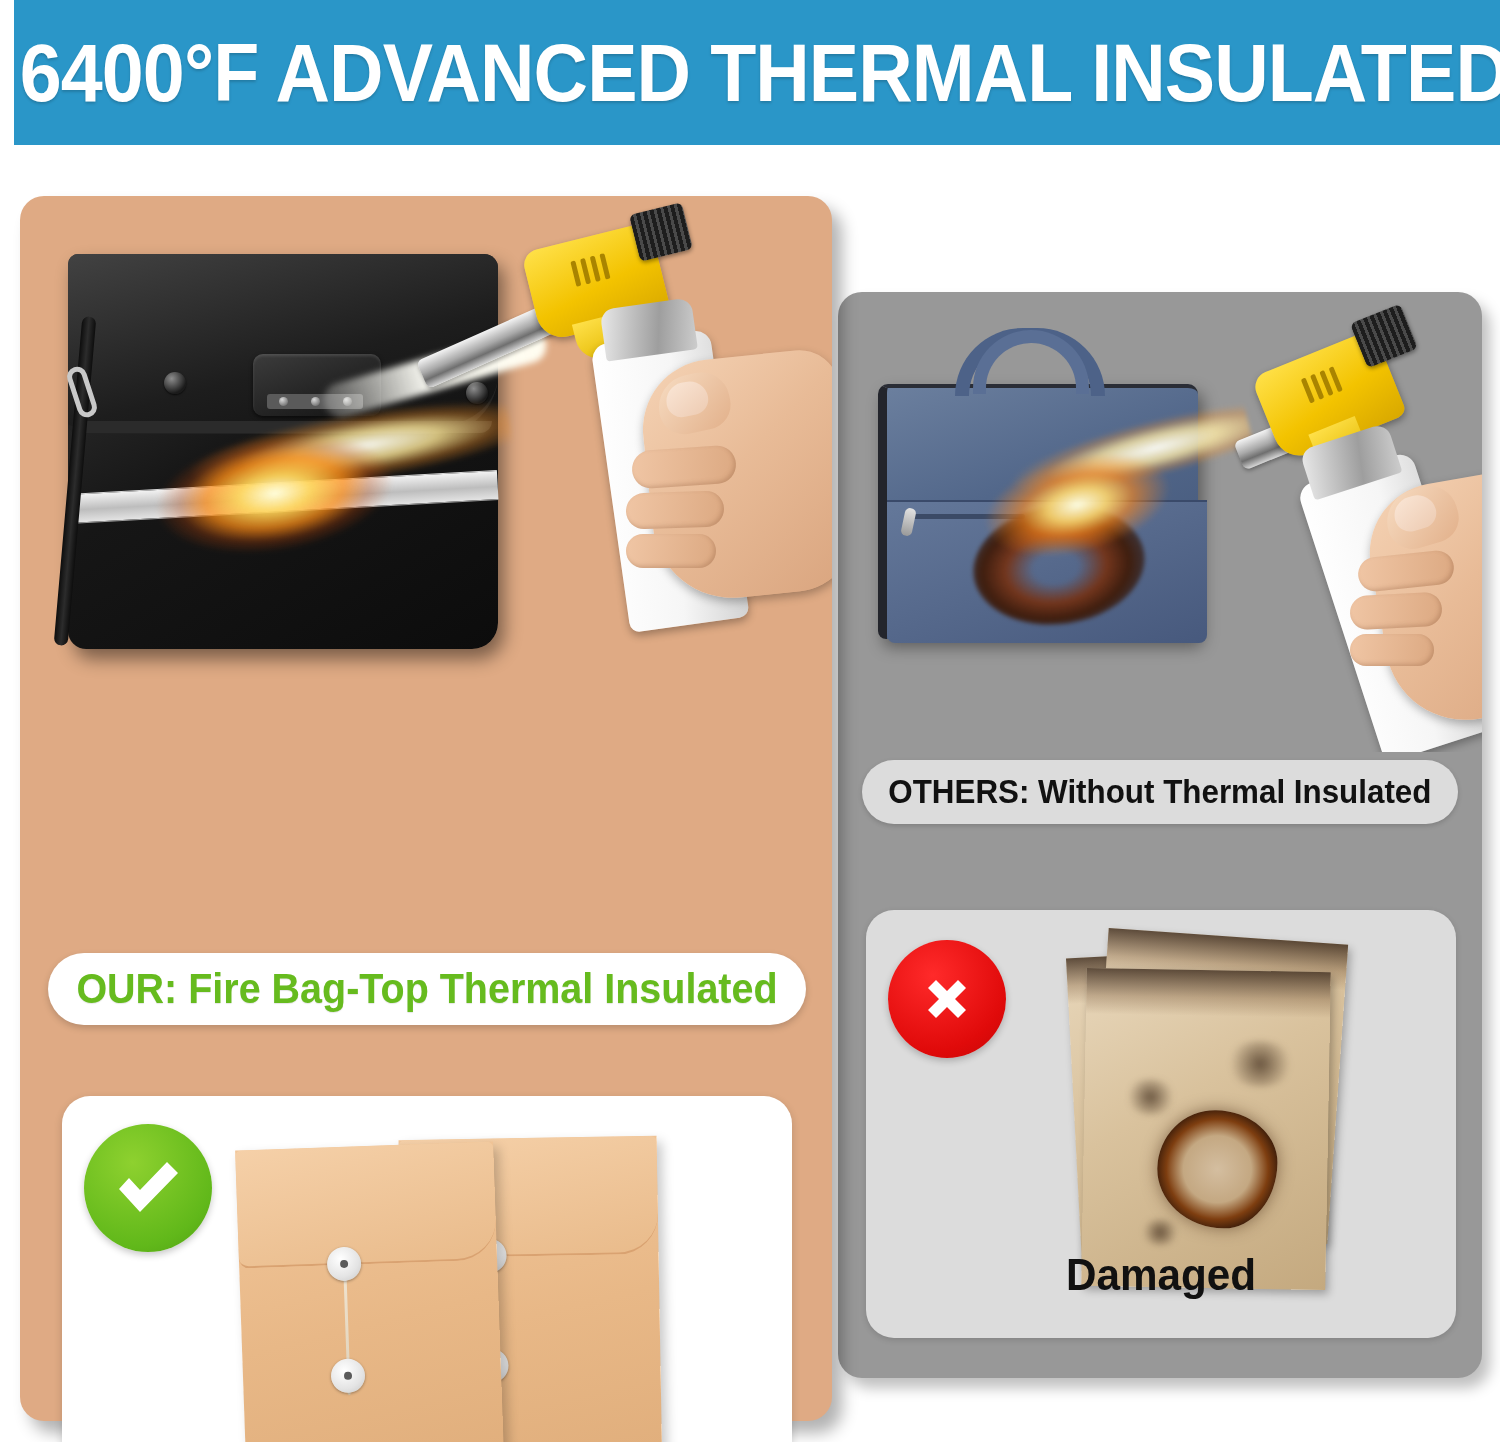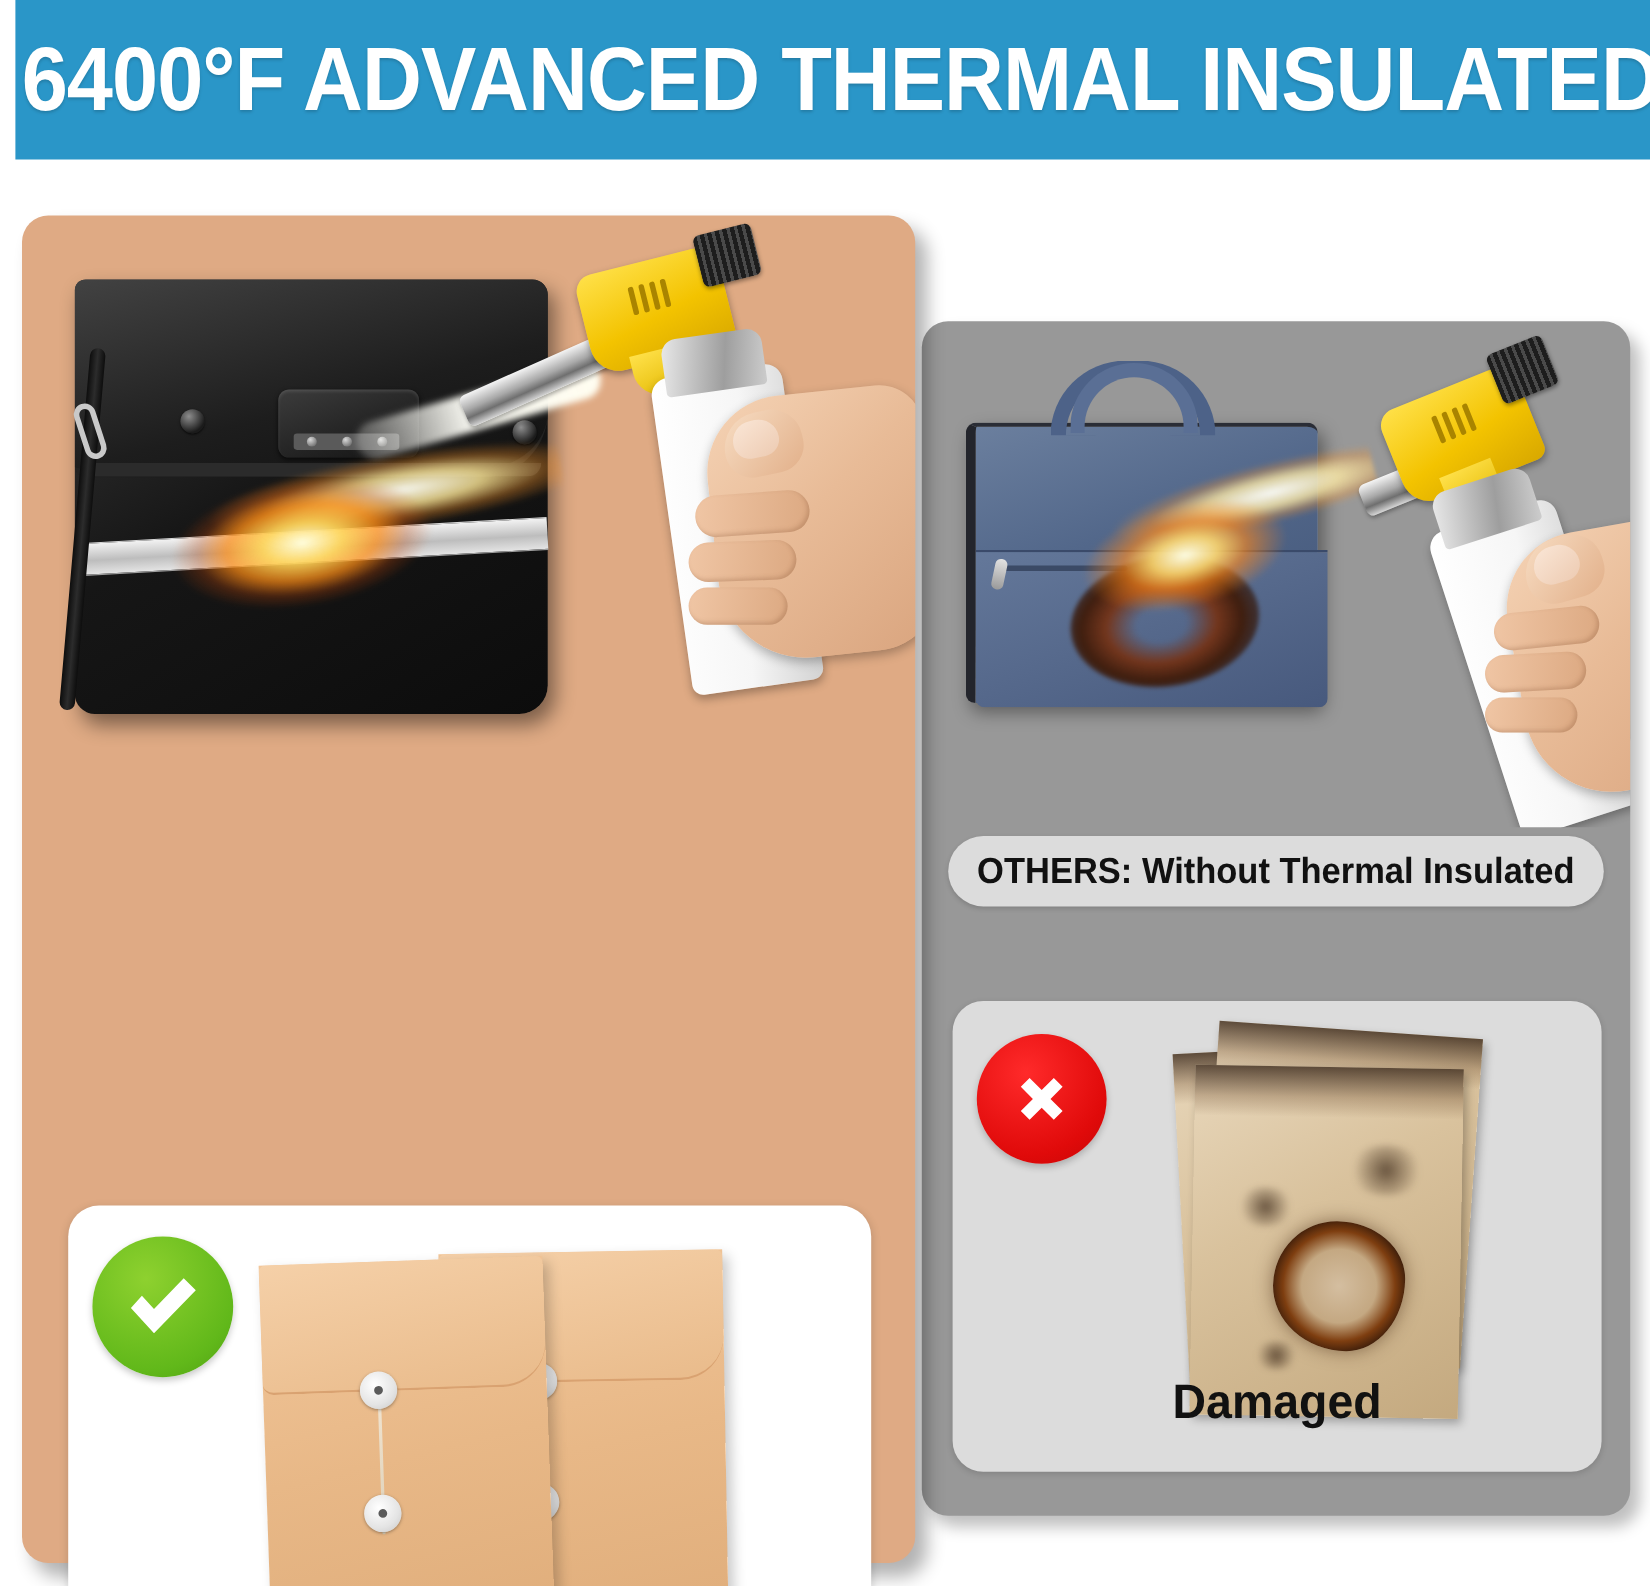--- a/index.html
+++ b/index.html
@@ -563,20 +563,23 @@
       </div>
       <div class="hand" style="left:628px; top:160px; transform:rotate(-6deg);"></div>
       <div class="thumb" style="left:638px; top:178px; transform:rotate(-12deg);"></div>
       <div class="nail" style="left:646px; top:186px; transform:rotate(-12deg);"></div>
       <div class="finger" style="left:612px; top:252px; width:104px; height:38px; transform:rotate(-4deg);"></div>
       <div class="finger" style="left:606px; top:296px; width:98px; height:36px; transform:rotate(-2deg);"></div>
       <div class="finger" style="left:606px; top:338px; width:90px; height:34px; transform:rotate(0deg);"></div>
     </div>
   </div>
 
+  <div class="pill pill-our">
+    <span>OUR: Fire Bag-Top Thermal Insulated</span>
+  </div>
 
   <div class="card card-our">
     <div class="status-icon icon-check">
       <svg width="78" height="78" viewBox="0 0 78 78" aria-hidden="true">
         <path d="M10 40 L20 29 L31 41 L58 13 L69 24 L31 63 Z" fill="#ffffff"></path>
       </svg>
     </div>
 
     <div class="envelope env-b">
       <div class="env-flap"></div>

